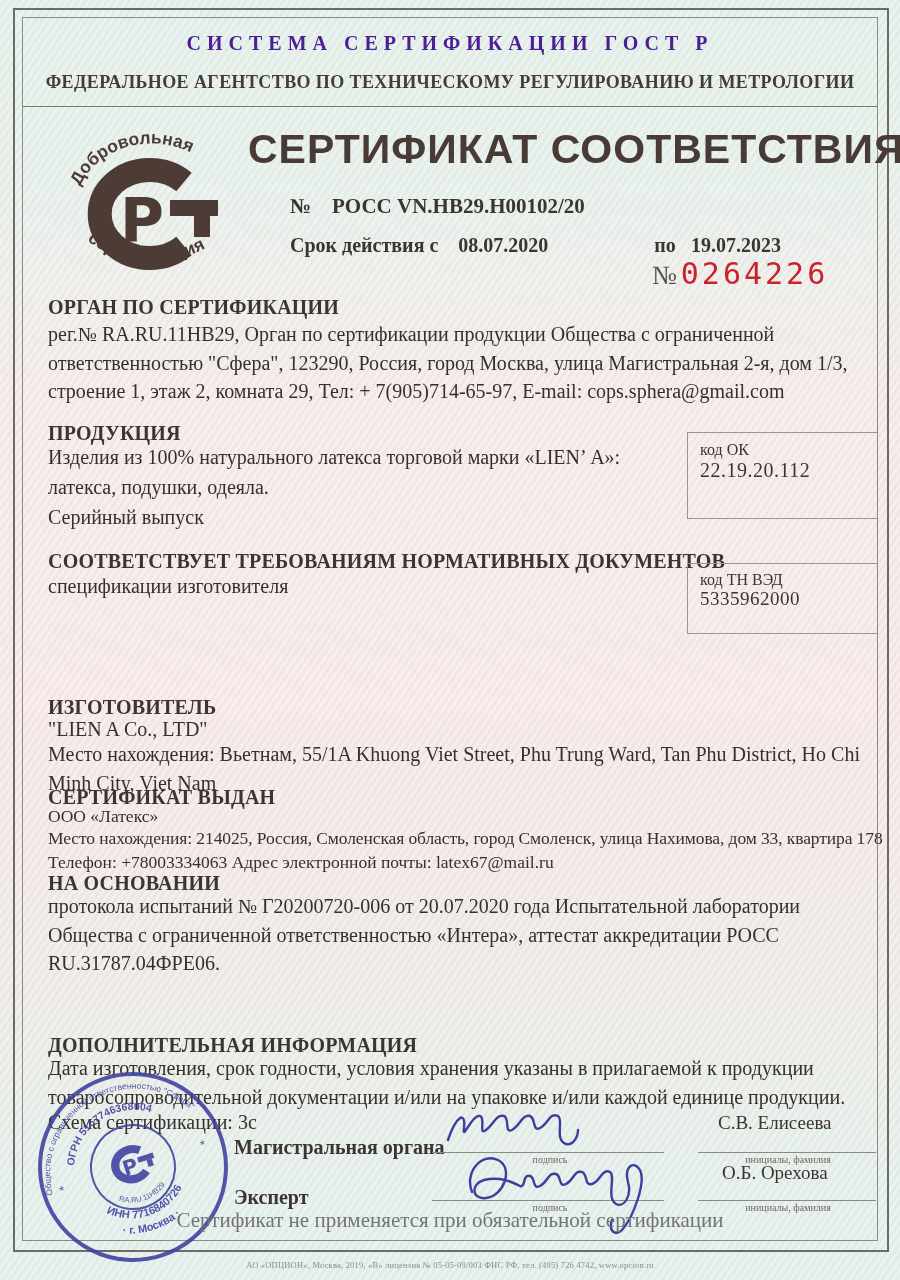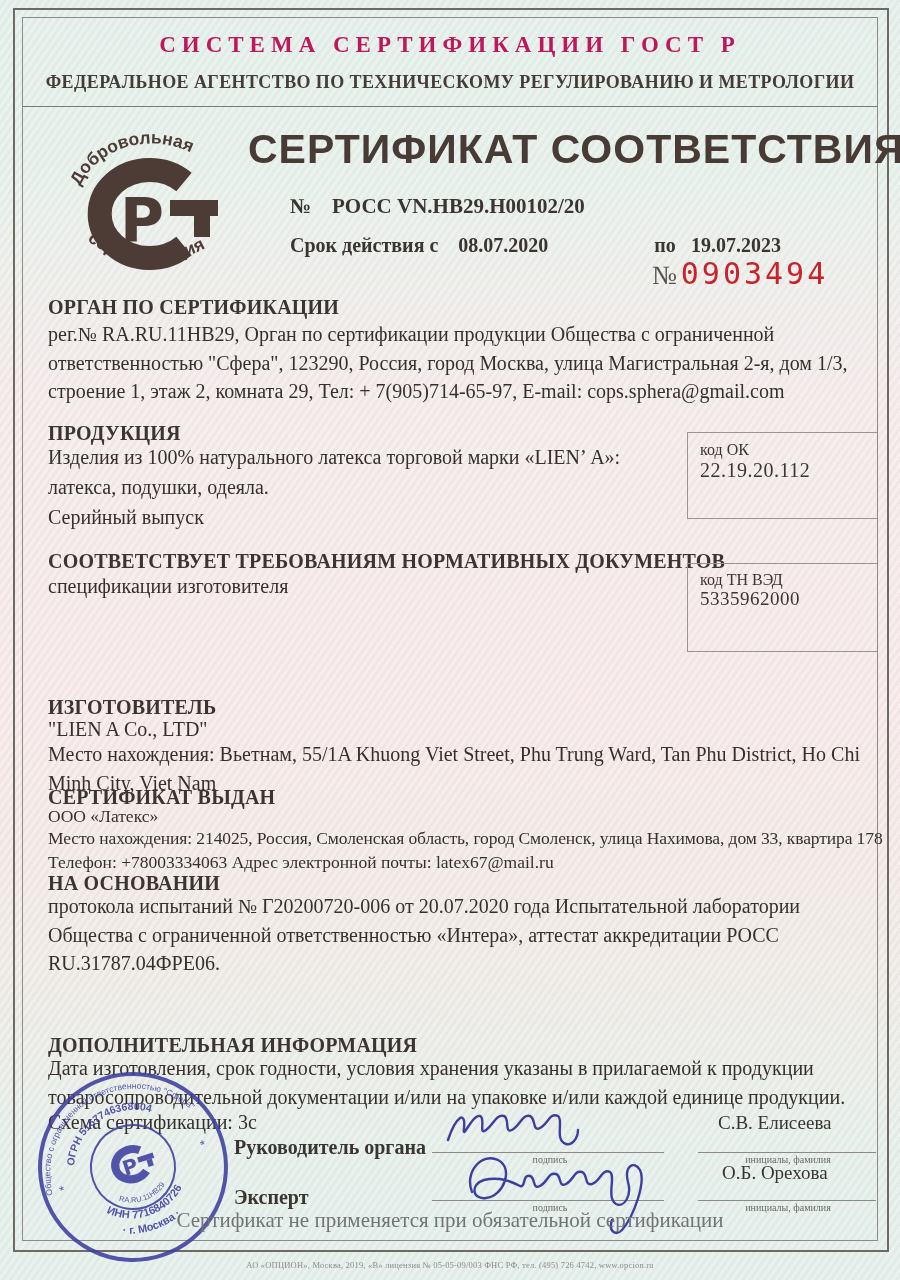--- a/index.html
+++ b/index.html
@@ -7,21 +7,21 @@
     width:900px;height:1280px;position:relative;overflow:hidden;
     font-family:"Liberation Serif", serif;color:#36302c;
     background:linear-gradient(180deg,#e2eee9 0%,#e6efe9 14%,#f4e9e9 30%,#f7e7e7 55%,#efe9e4 75%,#e3eee9 92%,#e2eee9 100%);
   }
   .texture{position:absolute;inset:0;pointer-events:none;
     background:repeating-linear-gradient(125deg,rgba(255,255,255,.25) 0 3px,rgba(190,205,200,.07) 3px 6px);}
   .frame-outer{position:absolute;left:13px;top:8px;width:872px;height:1240px;border:2px solid #6e6a64;}
   .frame-inner{position:absolute;left:22px;top:17px;width:854px;height:1222px;border:1px solid #8f8b84;}
   .hdr-sep{position:absolute;left:23px;top:106px;width:854px;height:0;border-top:1px solid #7d7973;}
   .abs{position:absolute;}
-  .hdr1{font-weight:bold;font-size:23px;letter-spacing:6px;color:#be185d;white-space:nowrap;font-family:Liberation Serif, serif;}
+  .hdr1{font-weight:bold;font-size:20px;letter-spacing:6px;color:#4c1d95;white-space:nowrap;font-family:Liberation Serif, serif;}
   .hdr2{font-weight:bold;font-size:18px;letter-spacing:.4px;color:#453c38;white-space:nowrap;}
   .center{left:50%;transform:translateX(-50%);}
   .title{font-family:"Liberation Sans",sans-serif;font-weight:bold;font-size:41px;color:#483a35;letter-spacing:1px;white-space:nowrap;}
   .serif20{font-size:20px;line-height:1.43;}
   .heading{font-weight:bold;font-size:20px;letter-spacing:.2px;color:#3b3531;white-space:nowrap;}
   .certline{font-weight:bold;font-size:21px;color:#3b3531;white-space:nowrap;}
   .redno{font-family:"DejaVu Sans Mono",monospace;font-size:30px;color:#c8232b;letter-spacing:3px;}
   .code-box{position:absolute;left:687px;width:190px;border:1px solid #9a968f;border-right:none;padding:8px 6px 0 12px;box-sizing:border-box;}
   .code-label{font-size:16px;color:#3b3531;}
   .code-value{font-size:20px;color:#3b3531;letter-spacing:.5px;}
@@ -72,38 +72,38 @@
 </div>
 <div class="abs certline" style="left:290px;top:234px;font-size:20px;">
   <span>Срок действия  с</span>&nbsp;&nbsp;&nbsp;
   <span>08.07.2020</span>
   <span style="display:inline-block;width:96px;"></span>
   <span>по</span>&nbsp;&nbsp;
   <span>19.07.2023</span>
 </div>
 <div class="abs" style="left:652px;top:256px;">
   <span style="font-size:26px;color:#57524c;">№</span>
-  <span class="redno">0903494</span>
+  <span class="redno">0264226</span>
 </div>
 
 <div class="abs heading" style="left:48px;top:296px;">ОРГАН ПО СЕРТИФИКАЦИИ</div>
 <div class="abs serif20" style="left:48px;top:320px;width:815px;">рег.№ RA.RU.11НВ29, Орган по сертификации продукции Общества с ограниченной ответственностью "Сфера", 123290, Россия, город Москва, улица Магистральная 2-я, дом 1/3, строение 1, этаж 2, комната 29, Тел: + 7(905)714-65-97, E-mail: cops.sphera@gmail.com</div>
 
 <div class="abs heading" style="left:48px;top:422px;">ПРОДУКЦИЯ</div>
 <div class="abs serif20" style="left:48px;top:443px;width:630px;">Изделия из 100% натурального латекса торговой марки «LIEN’ А»:</div>
 <div class="abs serif20" style="left:48px;top:473px;width:630px;">латекса, подушки, одеяла.</div>
 <div class="abs serif20" style="left:48px;top:503px;width:630px;">Серийный выпуск</div>
 <div class="code-box" style="top:432px;height:87px;">
   <div class="code-label">код ОК</div>
   <div class="code-value">22.19.20.112</div>
 </div>
 
 <div class="abs heading" style="left:48px;top:550px;">СООТВЕТСТВУЕТ ТРЕБОВАНИЯМ НОРМАТИВНЫХ ДОКУМЕНТОВ</div>
 <div class="abs serif20" style="left:48px;top:572px;width:630px;">спецификации изготовителя</div>
-<div class="code-box" style="top:563px;height:89px;">
+<div class="code-box" style="top:563px;height:71px;">
   <div class="code-label" style="line-height:1.05;">код ТН ВЭД</div>
   <div class="code-value" style="font-size:19px;line-height:1.05;">5335962000</div>
 </div>
 
 <div class="abs heading" style="left:48px;top:696px;">ИЗГОТОВИТЕЛЬ</div>
 <div class="abs serif20" style="left:48px;top:715px;">"LIEN A Co., LTD"</div>
 <div class="abs serif20" style="left:48px;top:740px;width:815px;">Место нахождения: Вьетнам, 55/1A Khuong Viet Street, Phu Trung Ward, Tan Phu District, Ho Chi Minh City, Viet Nam</div>
 
 <div class="abs heading" style="left:48px;top:786px;">СЕРТИФИКАТ ВЫДАН</div>
 <div class="abs" style="left:48px;top:806px;font-size:17.5px;">ООО «Латекс»</div>
@@ -111,21 +111,21 @@
 <div class="abs" style="left:48px;top:852px;font-size:17.5px;">Телефон: +78003334063 Адрес электронной почты: latex67@mail.ru</div>
 
 <div class="abs heading" style="left:48px;top:872px;">НА ОСНОВАНИИ</div>
 <div class="abs serif20" style="left:48px;top:892px;width:785px;">протокола испытаний № Г20200720-006 от 20.07.2020 года Испытательной лаборатории Общества с ограниченной ответственностью «Интера», аттестат аккредитации РОСС RU.31787.04ФРЕ06.</div>
 
 <div class="abs heading" style="left:48px;top:1034px;">ДОПОЛНИТЕЛЬНАЯ ИНФОРМАЦИЯ</div>
 <div class="abs serif20" style="left:48px;top:1054px;width:818px;">Дата изготовления, срок годности, условия хранения указаны в прилагаемой к продукции товаросопроводительной документации и/или на упаковке и/или каждой единице продукции.</div>
 <div class="abs serif20" style="left:48px;top:1108px;">Схема сертификации: 3с</div>
 
 <div class="abs name" style="left:718px;top:1112px;text-align:right;">С.В. Елисеева</div>
-<div class="abs siglabel" style="left:234px;top:1136px;">Руководитель органа</div>
+<div class="abs siglabel" style="left:234px;top:1136px;">Магистральная органа</div>
 <div class="rule" style="left:432px;top:1152px;width:232px;"></div>
 <div class="abs caption" style="left:500px;top:1154px;width:100px;">подпись</div>
 <div class="rule" style="left:698px;top:1152px;width:178px;"></div>
 <div class="abs caption" style="left:718px;top:1154px;width:140px;">инициалы, фамилия</div>
 
 <div class="abs name" style="left:722px;top:1162px;">О.Б. Орехова</div>
 <div class="abs siglabel" style="left:234px;top:1186px;">Эксперт</div>
 <div class="rule" style="left:432px;top:1200px;width:232px;"></div>
 <div class="abs caption" style="left:500px;top:1202px;width:100px;">подпись</div>
 <div class="rule" style="left:698px;top:1200px;width:178px;"></div>

